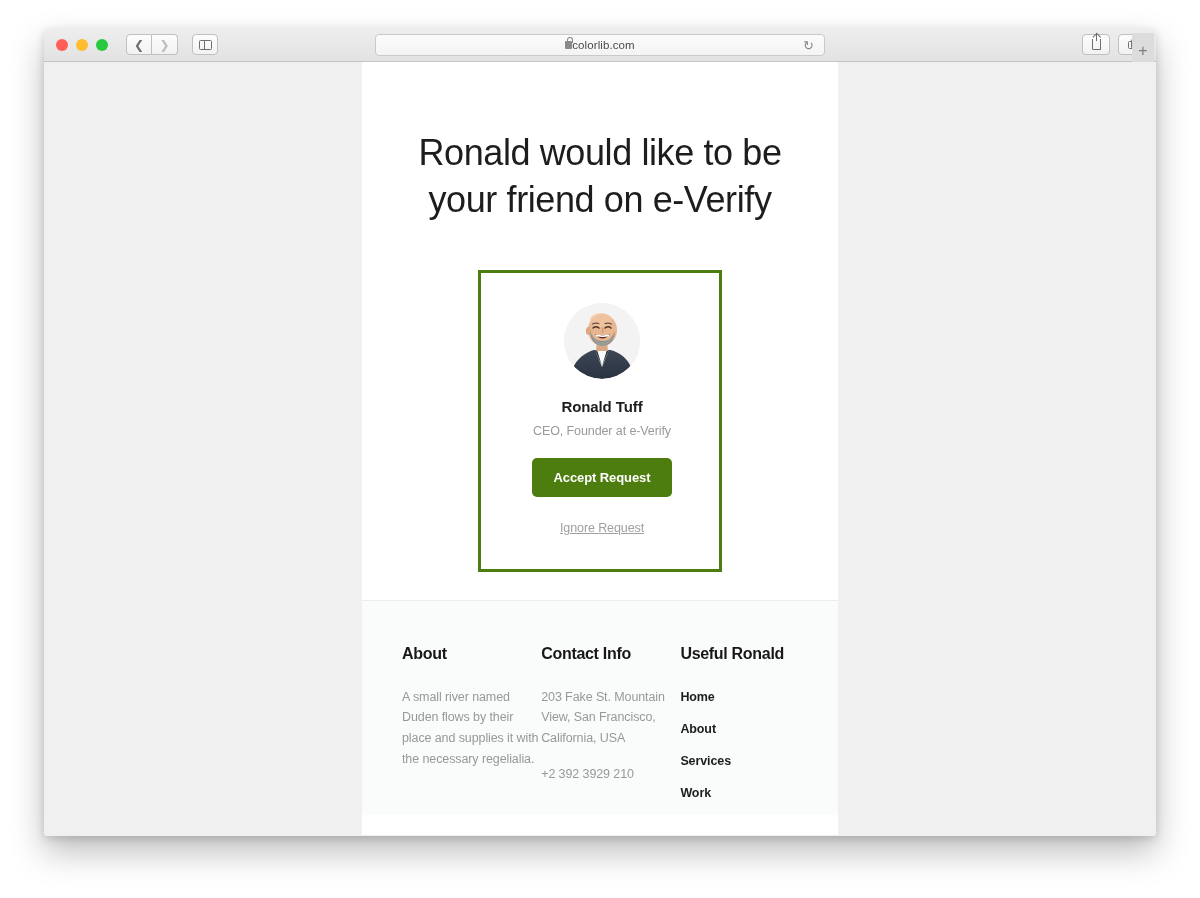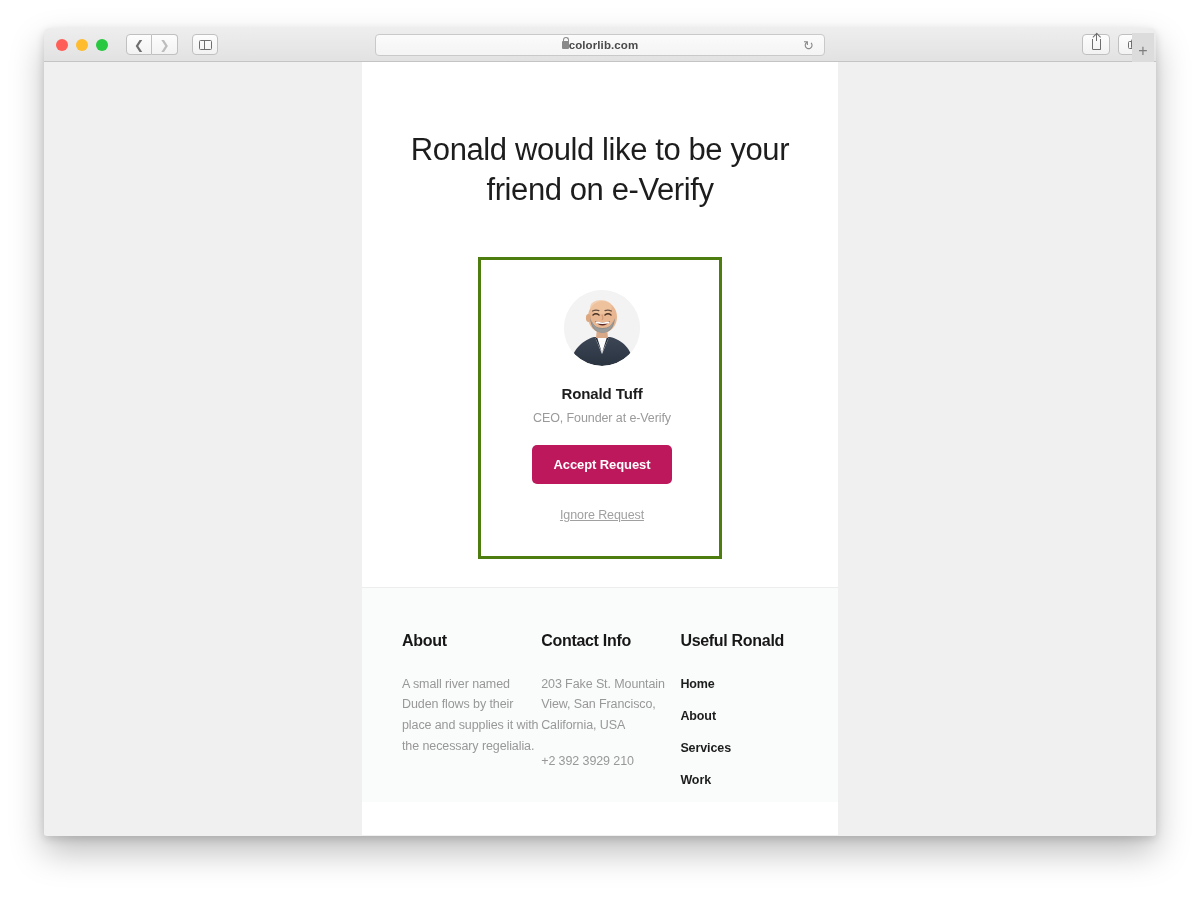--- a/index.html
+++ b/index.html
@@ -100,21 +100,20 @@
     background: linear-gradient(to bottom,#fbfbfb,#f4f4f4);
     border: 1px solid #c9c9c9;
     border-radius: 4px;
     display: flex;
     align-items: center;
     justify-content: center;
   }
   .url-wrap {
     display: flex;
     align-items: center;
-    font-weight: bold;
   }
   .lock-icon {
     width: 7px; height: 8px;
     background: #8a8a8a;
     border-radius: 1px;
     position: relative;
     display: inline-block;
   }
   .lock-icon::before {
     content: "";
@@ -236,21 +235,21 @@
     text-align: center;
     font-size: 20px;
     font-weight: bold;
     color: #25c9bd;
     letter-spacing: -0.3px;
   }
 
   .headline {
     margin-top: 34px;
     text-align: center;
-    font-size: 31px;
+    font-size: 36px;
     font-weight: 300;
     line-height: 1.3;
     color: #1d1d1d;
     letter-spacing: -0.4px;
   }
 
   .profile-card {
     margin: 46px auto 0 auto;
     width: 244px;
     border: 3px solid #4d7c0f;
@@ -281,21 +280,21 @@
   .person-role {
     margin-top: 9px;
     font-size: 12.5px;
     color: #9a9a9a;
     letter-spacing: -0.1px;
   }
 
   .accept-btn {
     display: inline-block;
     margin-top: 20px;
-    background: #be185d;
+    background: #4d7c0f;
     color: #ffffff;
     font-size: 13px;
     font-weight: bold;
     border: none;
     border-radius: 5px;
     padding: 12px 22px;
     letter-spacing: -0.1px;
     cursor: pointer;
     font-family: "Liberation Sans", sans-serif;
   }

